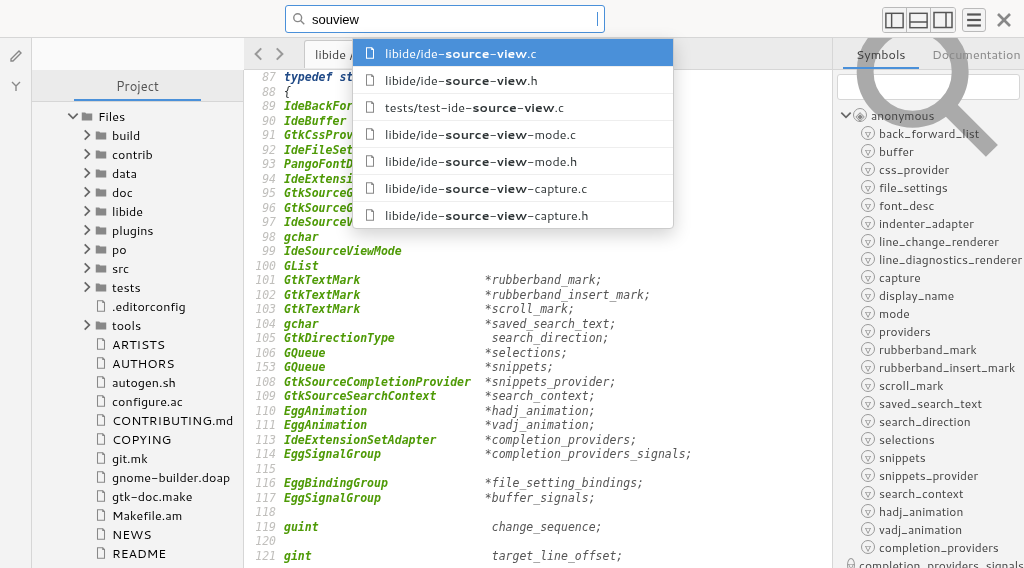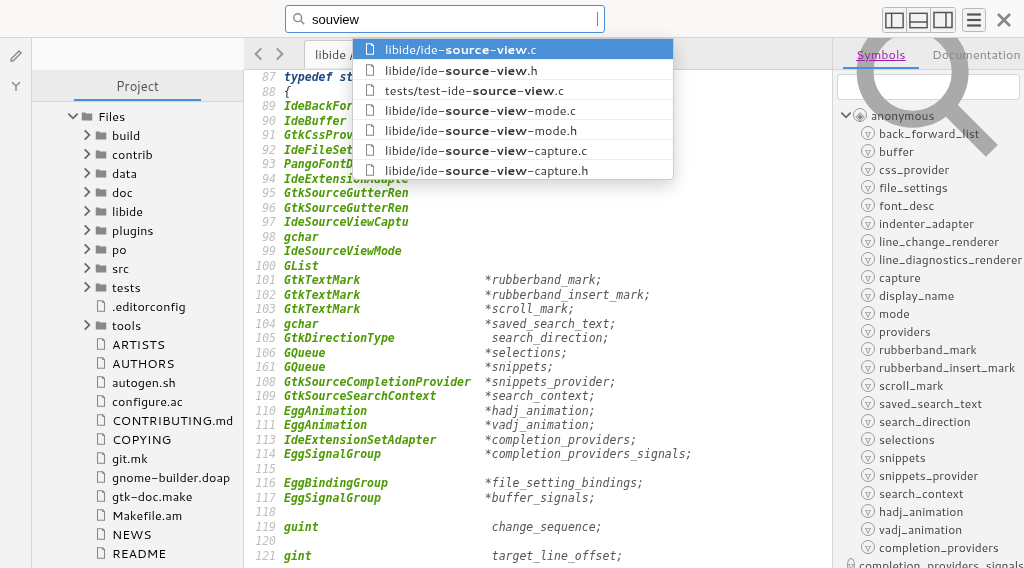--- a/index.html
+++ b/index.html
@@ -42,29 +42,29 @@
 .editor-area::-webkit-scrollbar { width: 12px; }
 .editor-area::-webkit-scrollbar-thumb { background: #b8b8b8; border-radius: 6px; border: 2px solid #fff; }
 .code-line { display: flex; height: 14.5px; line-height: 14.5px; white-space: pre; }
 .gutter { width: 40px; text-align: right; padding-right: 8px; color: #c0bfbc; user-select: none; }
 .coltype { color: #4e9a06; font-weight: bold; }
 .colfield { color: #555; }
 .kw { color: #204a87; font-weight: bold; }
 .sidebar-right { width: 192px; flex: none; display: flex; flex-direction: column; border-left: 1px solid #d6d6d6; background: #f3f3f3; }
 .sidebar-right .tabrow2 { display: flex; align-items: center; height: 32px; background: #ebebeb; border-bottom: 1px solid #d6d6d6; font-size: 12.5px; }
 .sidebar-right .tabrow2 .t { flex: 1; text-align: center; padding: 6px 0; color: #888; position: relative; }
-.sidebar-right .tabrow2 .t.active { color: #a21caf; text-decoration: underline; }
+.sidebar-right .tabrow2 .t.active { color: #404040; }
 .sidebar-right .tabrow2 .t.active::after { content:""; position:absolute; left: 10%; right: 10%; bottom: 0; height: 2px; background: #4a90d9; }
 .sidebar-right .search2 { display: flex; align-items: center; height: 26px; margin: 4px; padding: 0 6px; border: 1px solid #d6d6d6; border-radius: 3px; background: #fff; color: #888; }
 .symlist { flex: 1; overflow: auto; padding: 2px 0; }
 .sym-row { display: flex; align-items: center; height: 18px; padding-left: 6px; font-size: 12px; color: #444; white-space: nowrap; }
 .sym-row .exp2 { width: 14px; display: inline-flex; align-items: center; justify-content: center; color: #666; }
 .sym-row .sic { width: 14px; height: 14px; display: inline-flex; align-items: center; justify-content: center; border: 1px solid #999; border-radius: 50%; margin-right: 4px; color: #888; }
 .dropdown { position: absolute; top: 38px; left: 352px; width: 322px; background: #fff; border: 1px solid #ccc; border-radius: 0 0 4px 4px; box-shadow: 0 6px 18px rgba(0,0,0,0.18); z-index: 20; overflow: hidden; }
-.dd-item { display: flex; align-items: center; height: 20px; padding: 0 10px; font-size: 12.5px; border-top: 1px solid #eee; }
+.dd-item { display: flex; align-items: center; height: 27px; padding: 0 10px; font-size: 12.5px; border-top: 1px solid #eee; }
 .dd-item:first-child { border-top: none; }
 .dd-item.sel { background: #4a90d9; color: #fff; }
 .dd-item svg { width: 14px; height: 14px; margin-right: 8px; flex: none; }
 .dd-item .txt b { font-weight: bold; }
 .leftstrip { width: 32px; flex: none; background: #f3f3f3; border-right: 1px solid #d6d6d6; display: flex; flex-direction: column; align-items: center; padding-top: 10px; gap: 14px; }
 .leftstrip svg { width: 16px; height: 16px; color: #888; }
 svg { color: inherit; }
 </style>
 </head>
 <body>
@@ -490,21 +490,21 @@
           <div class="code-line"><span class="gutter">97</span>  <span class="coltype">IdeSourceViewCaptu           </span><span class="colfield"></span></div>
           <div class="code-line"><span class="gutter">98</span>  <span class="coltype">gchar                        </span><span class="colfield"></span></div>
           <div class="code-line"><span class="gutter">99</span>  <span class="coltype">IdeSourceViewMode            </span><span class="colfield"></span></div>
           <div class="code-line"><span class="gutter">100</span>  <span class="coltype">GList                        </span><span class="colfield"></span></div>
           <div class="code-line"><span class="gutter">101</span>  <span class="coltype">GtkTextMark                  </span><span class="colfield">*rubberband_mark;</span></div>
           <div class="code-line"><span class="gutter">102</span>  <span class="coltype">GtkTextMark                  </span><span class="colfield">*rubberband_insert_mark;</span></div>
           <div class="code-line"><span class="gutter">103</span>  <span class="coltype">GtkTextMark                  </span><span class="colfield">*scroll_mark;</span></div>
           <div class="code-line"><span class="gutter">104</span>  <span class="coltype">gchar                        </span><span class="colfield">*saved_search_text;</span></div>
           <div class="code-line"><span class="gutter">105</span>  <span class="coltype">GtkDirectionType             </span><span class="colfield"> search_direction;</span></div>
           <div class="code-line"><span class="gutter">106</span>  <span class="coltype">GQueue                       </span><span class="colfield">*selections;</span></div>
-          <div class="code-line"><span class="gutter">161</span>  <span class="coltype">GQueue                       </span><span class="colfield">*snippets;</span></div>
+          <div class="code-line"><span class="gutter">153</span>  <span class="coltype">GQueue                       </span><span class="colfield">*snippets;</span></div>
           <div class="code-line"><span class="gutter">108</span>  <span class="coltype">GtkSourceCompletionProvider  </span><span class="colfield">*snippets_provider;</span></div>
           <div class="code-line"><span class="gutter">109</span>  <span class="coltype">GtkSourceSearchContext       </span><span class="colfield">*search_context;</span></div>
           <div class="code-line"><span class="gutter">110</span>  <span class="coltype">EggAnimation                 </span><span class="colfield">*hadj_animation;</span></div>
           <div class="code-line"><span class="gutter">111</span>  <span class="coltype">EggAnimation                 </span><span class="colfield">*vadj_animation;</span></div>
           <div class="code-line"><span class="gutter">113</span>  <span class="coltype">IdeExtensionSetAdapter       </span><span class="colfield">*completion_providers;</span></div>
           <div class="code-line"><span class="gutter">114</span>  <span class="coltype">EggSignalGroup               </span><span class="colfield">*completion_providers_signals;</span></div>
           <div class="code-line"><span class="gutter">115</span>  <span class="coltype">                             </span><span class="colfield"></span></div>
           <div class="code-line"><span class="gutter">116</span>  <span class="coltype">EggBindingGroup              </span><span class="colfield">*file_setting_bindings;</span></div>
           <div class="code-line"><span class="gutter">117</span>  <span class="coltype">EggSignalGroup               </span><span class="colfield">*buffer_signals;</span></div>
           <div class="code-line"><span class="gutter">118</span>  <span class="coltype">                             </span><span class="colfield"></span></div>

